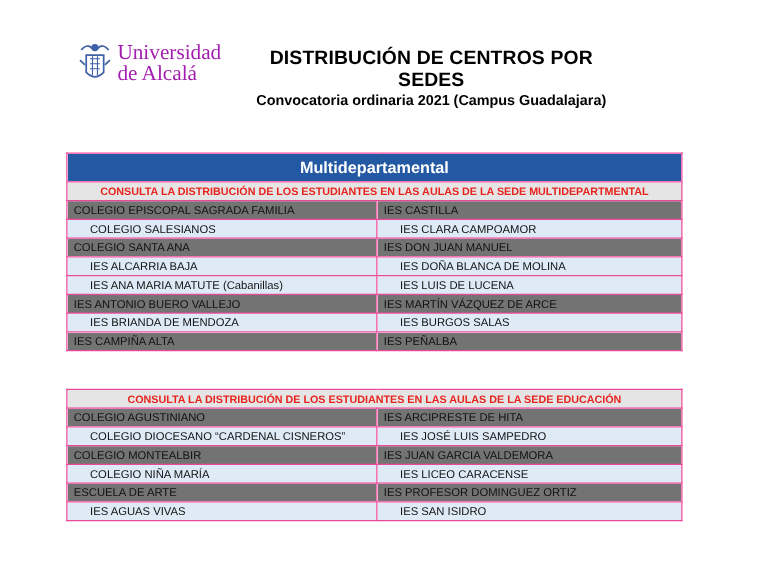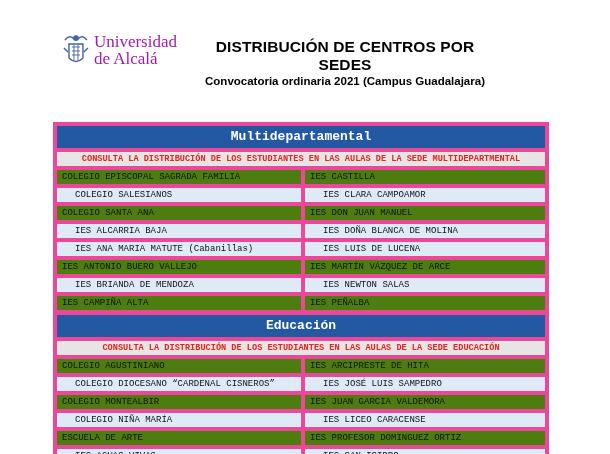--- a/index.html
+++ b/index.html
@@ -8,24 +8,24 @@
       font-family: "Liberation Sans", "DejaVu Sans", sans-serif;
     }
     .logo { position: absolute; left: 62px; top: 31px; width: 115px; height: 38px; display: flex; align-items: center; }
     .logo-emblem { width: 28px; height: 36px; margin-right: 4px; }
     .logo-text { font-family: "Liberation Serif", "DejaVu Serif", serif; color: #a21caf; font-size: 17px; line-height: 17px; }
     .title-block { position: absolute; left: 190px; top: 38px; width: 310px; text-align: center; color: #000000; font-weight: bold; }
     .title { font-size: 15.5px; line-height: 18px; letter-spacing: 0.1px; }
     .subtitle { font-size: 11.5px; line-height: 15px; }
 
     .tbl { position: absolute; left: 53px; width: 492px; border-collapse: collapse; table-layout: fixed; }
-    .tbl td { border: 4px solid #ec4899; padding: 0 0 0 5px; font-size: 9px; color: #111; white-space: nowrap; overflow: hidden; height: 14px; line-height: 14px; font-family: Liberation Mono, monospace; }
+    .tbl td { border: 1px solid #ec4899; padding: 0 0 0 5px; font-size: 9px; color: #111; white-space: nowrap; overflow: hidden; height: 14px; line-height: 14px; }
     .sec-head td { background: #2358a3; color: #fff; font-weight: bold; font-size: 13px; text-align: center; height: 22px; line-height: 22px; padding: 0; }
     .sec-note td { background: #e5e5e5; color: #e8231d; font-weight: bold; font-size: 8.6px; text-align: center; height: 14px; line-height: 14px; padding: 0; }
-    .r-peach td { background: #4d7c0f; }
+    .r-peach td { background: #737373; }
     .r-blue td { background: #deebf7; padding-left: 18px; }
     #tbl1 { top: 122px; }
     #tbl2 { top: 311px; }
   </style>
 </head>
 <body>
 
 <div class="logo">
   <svg class="logo-emblem" viewBox="0 0 28 36">
     <g fill="none" stroke="#3f62a6" stroke-width="1.4">
@@ -79,38 +79,35 @@
   <tr class="r-blue">
         <td>IES ANA MARIA MATUTE (Cabanillas)</td>
         <td>IES LUIS DE LUCENA</td>
       </tr>
   <tr class="r-peach">
         <td>IES ANTONIO BUERO VALLEJO</td>
         <td>IES MARTÍN VÁZQUEZ DE ARCE</td>
       </tr>
   <tr class="r-blue">
         <td>IES BRIANDA DE MENDOZA</td>
-        <td>IES NEWTON SALAS</td>
+        <td>IES BURGOS SALAS</td>
       </tr>
   <tr class="r-peach">
         <td>IES CAMPIÑA ALTA</td>
         <td>IES PEÑALBA</td>
       </tr>
 </tbody>
   </table>
 
 <table class="tbl" id="tbl2">
   <colgroup>
       <col style="width:248px">
       <col style="width:244px">
     </colgroup>
   <tbody>
-      <tr class="sec-head">
-        <td colspan="2">Educación</td>
-      </tr>
   <tr class="sec-note">
         <td colspan="2">CONSULTA LA DISTRIBUCIÓN DE LOS ESTUDIANTES EN LAS AULAS DE LA SEDE EDUCACIÓN</td>
       </tr>
   <tr class="r-peach">
         <td>COLEGIO AGUSTINIANO</td>
         <td>IES ARCIPRESTE DE HITA</td>
       </tr>
   <tr class="r-blue">
         <td>COLEGIO DIOCESANO “CARDENAL CISNEROS”</td>
         <td>IES JOSÉ LUIS SAMPEDRO</td>

